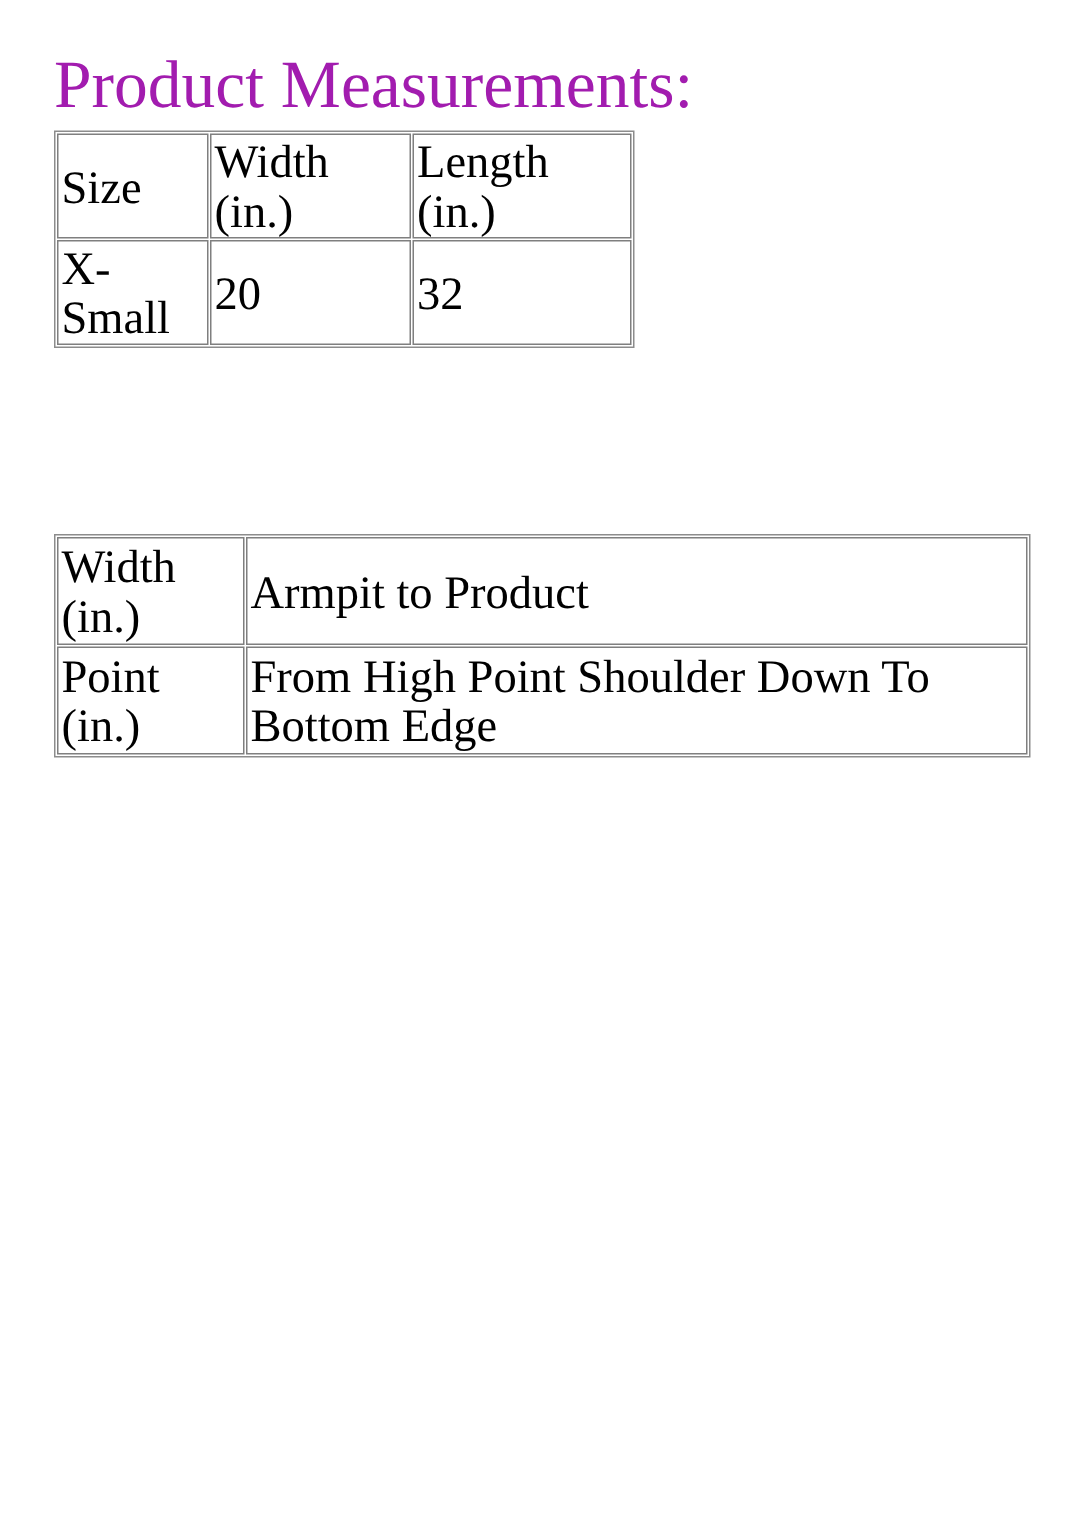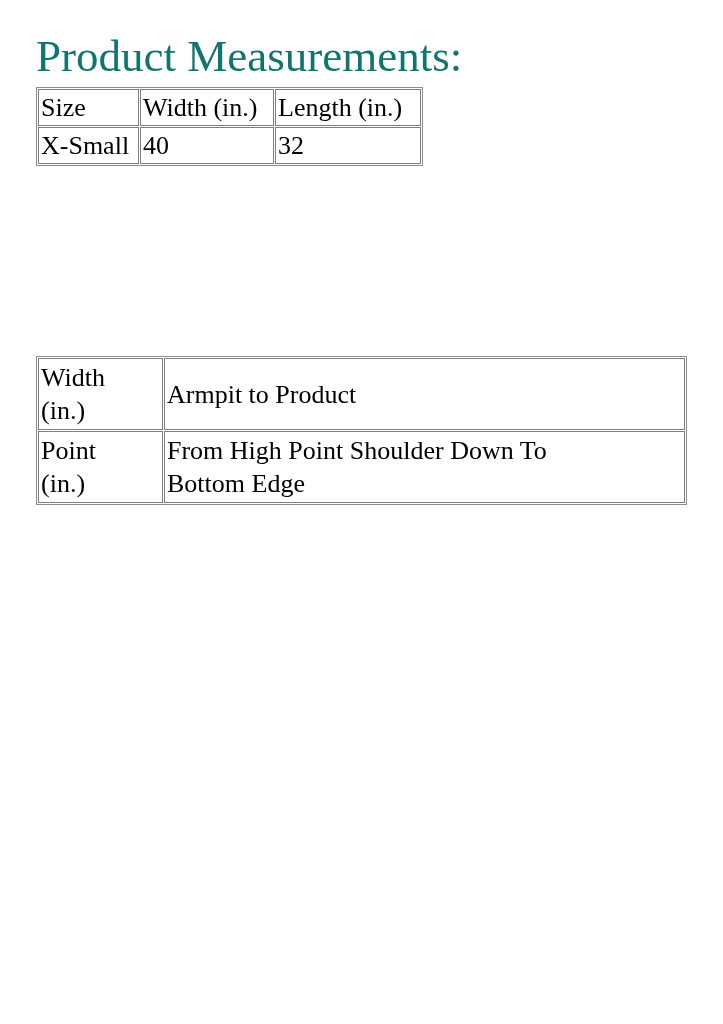--- a/index.html
+++ b/index.html
@@ -14,42 +14,42 @@
     overflow: hidden;
   }
 
   .doc-heading {
     position: absolute;
     margin: 0;
     font-weight: normal;
     font-size: 45px;
     line-height: 1.12;
     white-space: nowrap;
-    color: #0f766e;
+    color: #a21caf;
   }
   #heading-product     { left: 36px; top: 31px; }
   #heading-measurement { left: 36px; top: 301px; }
 
   
   table.grid {
     position: absolute;
     border-collapse: separate;
     border-spacing: 1px;
     border: 1px solid #8c8c8c;
     background: #ffffff;
     table-layout: fixed;
   }
   table.grid th, table.grid td {
     box-sizing: border-box;
     border: 1px solid #7f7f7f;
     background: #ffffff;
     font-weight: normal;
     text-align: left;
     vertical-align: middle;
-    font-size: 26px;
+    font-size: 31px;
     line-height: 33px;
     padding: 1px 2px;
     overflow: hidden;
   }
 
   #product-table { left: 36px; top: 87px; width: 387px; }
   #product-table col.c1 { width: 101px; }
   #product-table col.c2 { width: 134px; }
   #product-table col.c3 { width: 146px; }
 
@@ -74,21 +74,21 @@
         <col class="c3">
     </colgroup>
     <tbody>
       <tr>
         <th>Size</th>
         <th>Width (in.)</th>
         <th>Length (in.)</th>
       </tr>
       <tr>
         <td>X-Small</td>
-        <td>40</td>
+        <td>20</td>
         <td>32</td>
       </tr>
     </tbody>
   </table>
 
 
   <table id="measurement-table" class="grid">
     <colgroup>
       <col class="m1">
         <col class="m2">

